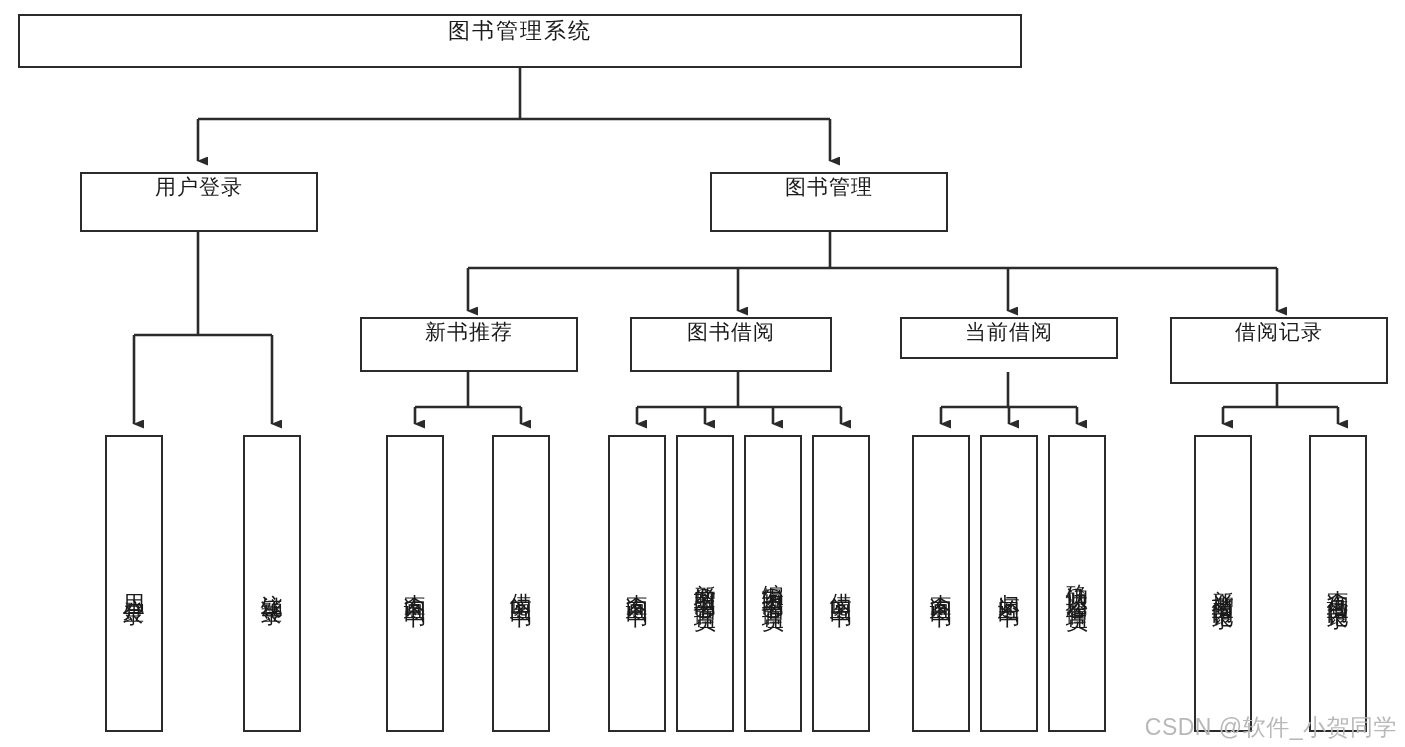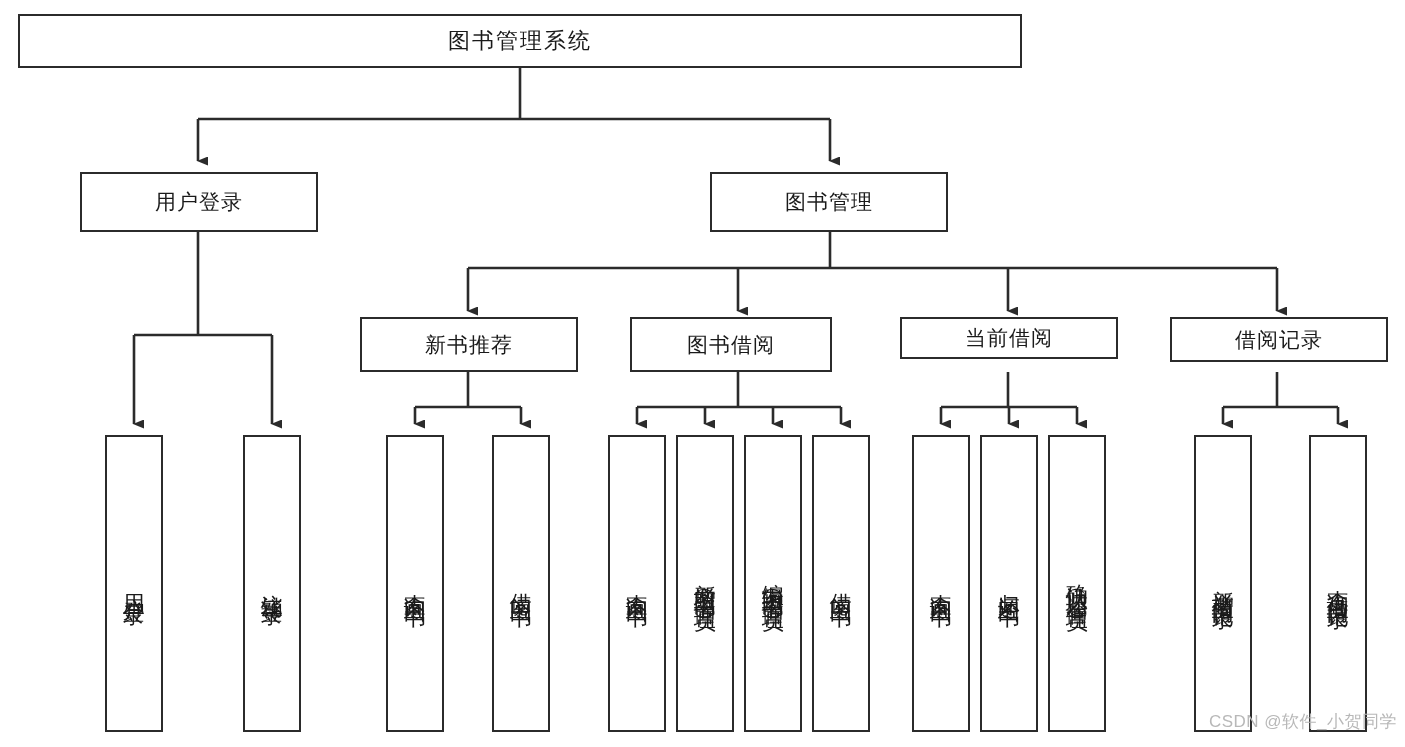--- a/index.html
+++ b/index.html
@@ -25,21 +25,20 @@
     width: 1405px;
     height: 747px;
     pointer-events: none;
   }
   .node {
     position: absolute;
     box-sizing: border-box;
     background: #ffffff;
     border: 2px solid #2b2b2b;
     display: flex;
-    align-items: center;
     justify-content: center;
     color: #1a1a1a;
   }
   .node-h {
     font-size: 21px;
     letter-spacing: 1px;
     line-height: 1.2;
   }
   .node-root {
     font-size: 22px;
@@ -57,22 +56,22 @@
   }
   .node-leaf > .leaf-text {
     writing-mode: vertical-rl;
     text-orientation: upright;
     display: block;
     white-space: nowrap;
   }
   .watermark {
     position: absolute;
     right: 8px;
-    bottom: 14px;
-    font-size: 17px;
+    bottom: 4px;
+    font-size: 23px;
     color: #b8b8b8;
     letter-spacing: 0.5px;
     white-space: nowrap;
     user-select: none;
   }
 </style>
 </head>
 <body>
 
 <div id="diagram-root">
@@ -140,21 +139,21 @@
 
   <div class="node node-h" style="left:360px; top:317px; width:218px; height:55px;">
     <span>新书推荐</span>
   </div>
   <div class="node node-h" style="left:630px; top:317px; width:202px; height:55px;">
     <span>图书借阅</span>
   </div>
   <div class="node node-h" style="left:900px; top:317px; width:218px; height:42px;">
     <span>当前借阅</span>
   </div>
-  <div class="node node-h" style="left:1170px; top:317px; width:218px; height:45px;">
+  <div class="node node-h" style="left:1170px; top:317px; width:218px; height:67px;">
     <span>借阅记录</span>
   </div>
 
   <div class="node node-leaf" style="left:105px; top:435px; width:58px; height:297px;">
     <span class="leaf-text">用户登录</span>
   </div>
   <div class="node node-leaf" style="left:243px; top:435px; width:58px; height:297px;">
     <span class="leaf-text">注销登录</span>
   </div>
 

